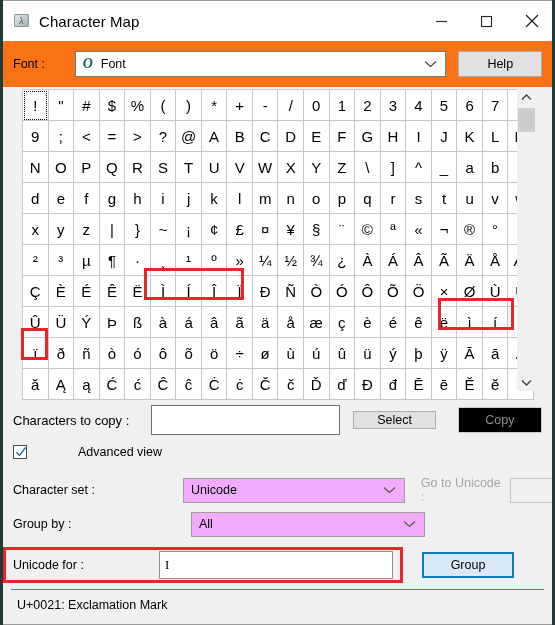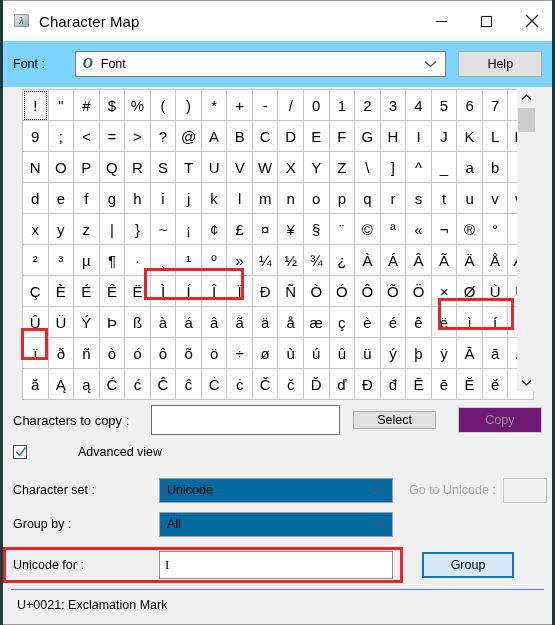--- a/index.html
+++ b/index.html
@@ -103,21 +103,21 @@
     padding: 0;
   }
   .cap-btn svg { display: block; }
 
   
   .font-row {
     height: 46px;
     display: flex;
     align-items: center;
     flex: 0 0 auto;
-    background: #7dd3fc;
+    background: #f97316;
     padding: 0 12px;
     box-sizing: border-box;
   }
   .lbl {
     font-size: 12.5px;
     color: #000;
   }
   .font-label { width: 62px; }
   .combo {
     position: relative;
@@ -262,21 +262,21 @@
     padding: 0 4px;
     color: #000;
   }
   .select-btn {
     width: 86px; height: 18px;
     margin-left: 13px;
   }
   .copy-btn {
     width: 88px; height: 26px;
     margin-left: 22px;
-    background: #701a75;
+    background: #000000;
     border: 1px solid #cccccc;
     color: #8d8d8d;
   }
 
   
   .adv-row {
     height: 26px;
     display: flex;
     align-items: center;
     padding-left: 12px;
@@ -305,22 +305,23 @@
     align-items: center;
     padding-left: 12px;
     box-sizing: border-box;
     flex: 0 0 auto;
   }
   .charset-row { margin-top: 8px; }
   .opt-label { width: 146px; font-size: 12.5px; }
   .opt-combo {
     width: 234px;
     height: 25px;
-    background: #0369a1;
+    background: #f0abfc;
     border: 1px solid #a0a0a0;
+    margin-left: 32px;
   }
   .opt-combo .v { font-size: 12.5px; }
   .goto-label {
     margin-left: 16px;
     color: #a6a6a6;
     font-size: 12.5px;
   }
   .goto-input {
     box-sizing: border-box;
     width: 44px; height: 25px;

